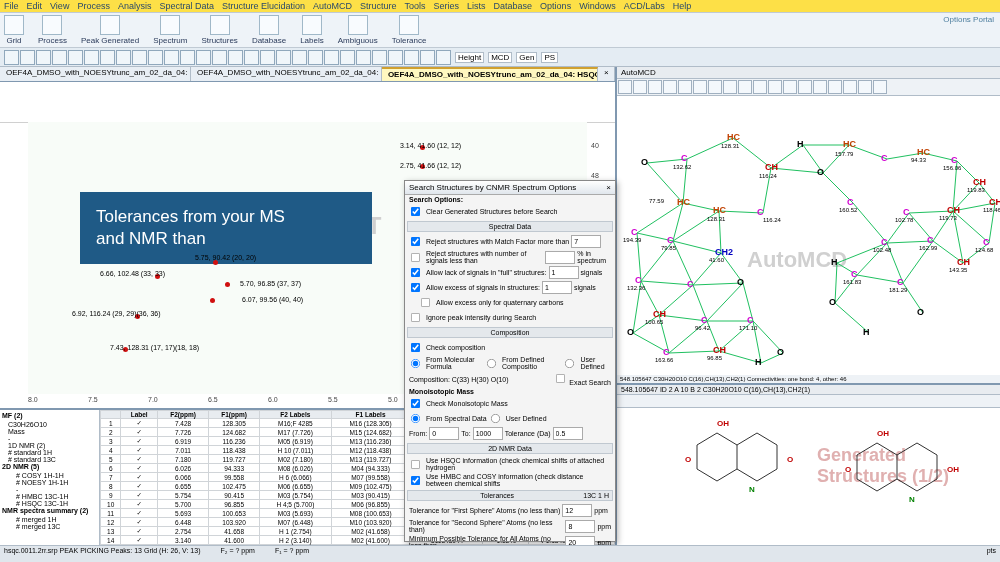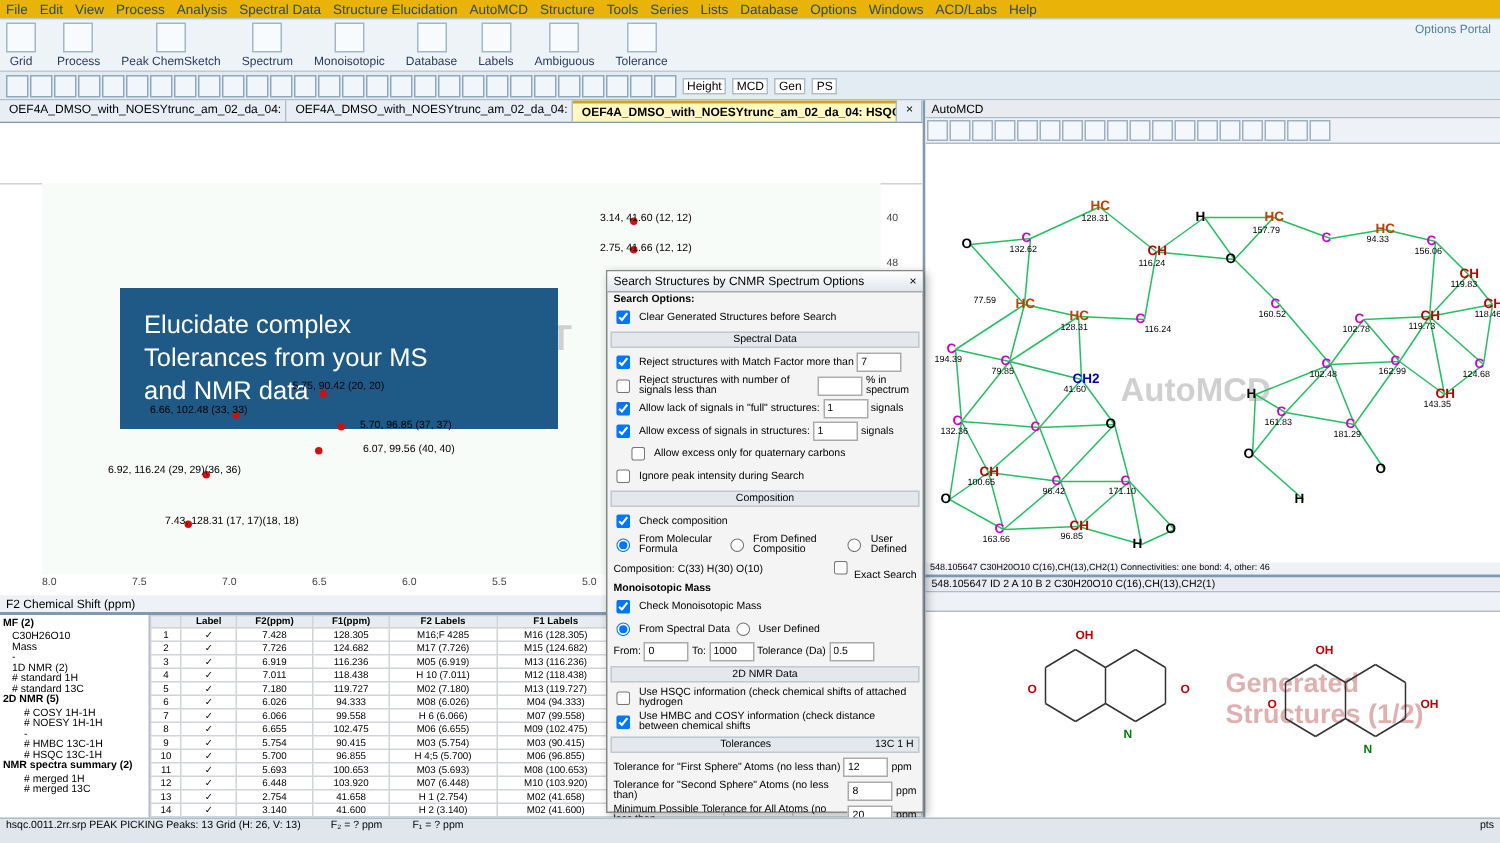--- a/index.html
+++ b/index.html
@@ -1,16 +1,16 @@
 <!DOCTYPE html>
 <html><head>
 <meta charset="utf-8">
 <style>
 html,body{margin:0;padding:0;font-family:"Segoe UI",Tahoma,Arial,sans-serif;font-size:10px;background:#dfe8f0;width:1000px;height:562px;overflow:hidden;color:#000}
-.menubar{background:#eab308;padding:1px 4px;border-bottom:1px solid #c0cad4;font-size:9px;color:#2a4a6a}
+.menubar{background:#fde047;padding:1px 4px;border-bottom:1px solid #c0cad4;font-size:9px;color:#2a4a6a}
 .menubar span{margin-right:8px;cursor:default}
 .ribbon{background:#eef3f8;border-bottom:1px solid #c0cad4;padding:2px 4px;display:flex;align-items:flex-end;gap:14px;height:30px;position:relative}
 .ribbon .grp{display:flex;flex-direction:column;align-items:center;font-size:8px;color:#2a3a5a}
 .ribbon .grp .ic{width:18px;height:18px;border:1px solid #a0b8c8;background:#f8fbfe;margin-bottom:1px}
 .logo{position:absolute;right:6px;top:2px;font-size:8px;color:#5080a0}
 .toolbar2{background:#e4ecf3;border-bottom:1px solid #b0bcc8;height:16px;padding:1px 4px;display:flex;gap:1px;align-items:center}
 .toolbar2 .t{width:13px;height:13px;border:1px solid #90a8bc;background:#f0f6fa}
 .toolbar2 .lab{font-size:8px;margin-left:3px;padding:0 2px;border:1px solid #b0bcc8;background:#fff}
 .quads{display:flex;height:498px}
 .left{width:615px;display:flex;flex-direction:column;border-right:2px solid #8098b0}
@@ -65,29 +65,29 @@
   <div class="grp">
       <div class="ic"></div>
       <div>Grid</div>
     </div>
     <div class="grp">
       <div class="ic"></div>
       <div>Process</div>
     </div>
     <div class="grp">
       <div class="ic"></div>
-      <div>Peak ChemSketch</div>
+      <div>Peak Generated</div>
     </div>
     <div class="grp">
       <div class="ic"></div>
       <div>Spectrum</div>
     </div>
     <div class="grp">
       <div class="ic"></div>
-      <div>Monoisotopic</div>
+      <div>Structures</div>
     </div>
     <div class="grp">
       <div class="ic"></div>
       <div>Database</div>
     </div>
     <div class="grp">
       <div class="ic"></div>
       <div>Labels</div>
     </div>
     <div class="grp">
@@ -159,42 +159,40 @@
           <span style="position:absolute;left:60px">7.5</span>
           <span style="position:absolute;left:120px">7.0</span>
           <span style="position:absolute;left:180px">6.5</span>
           <span style="position:absolute;left:240px">6.0</span>
           <span style="position:absolute;left:300px">5.5</span>
           <span style="position:absolute;left:360px">5.0</span>
           <span style="position:absolute;left:420px">4.5</span>
         </div>
       <div class="watermark" style="left:240px;top:130px">HSQC-DEPT</div>
       <div class="overlay">
-        <div>Elucidate complex</div>
           <div>Tolerances from your MS</div>
-          <div>and NMR data</div>
+          <div>and NMR than</div>
       </div>
     <div class="peak" style="left: 420px; top: 63px;"></div>
         <div class="peak" style="left: 420px; top: 82px;"></div>
         <div class="peak" style="left: 213px; top: 178px;"></div>
         <div class="peak" style="left: 155px; top: 192px;"></div>
         <div class="peak" style="left: 225px; top: 200px;"></div>
         <div class="peak" style="left: 210px; top: 216px;"></div>
         <div class="peak" style="left: 135px; top: 232px;"></div>
         <div class="peak" style="left: 123px; top: 265px;"></div>
         <div class="pklab" style="left: 400px; top: 60px;">3.14, 41.60 (12, 12)</div>
         <div class="pklab" style="left: 400px; top: 80px;">2.75, 41.66 (12, 12)</div>
         <div class="pklab" style="left: 195px; top: 172px;">5.75, 90.42 (20, 20)</div>
         <div class="pklab" style="left: 100px; top: 188px;">6.66, 102.48 (33, 33)</div>
         <div class="pklab" style="left: 240px; top: 198px;">5.70, 96.85 (37, 37)</div>
         <div class="pklab" style="left: 242px; top: 214px;">6.07, 99.56 (40, 40)</div>
         <div class="pklab" style="left: 72px; top: 228px;">6.92, 116.24 (29, 29)(36, 36)</div>
         <div class="pklab" style="left: 110px; top: 262px;">7.43, 128.31 (17, 17)(18, 18)</div>
       </div>
-    <div style="font-size:8px;padding:1px 4px;background:#eef2f6">F2 Chemical Shift (ppm)</div>
     <div class="bottom-left">
       <div class="tree" id="tree">
           <div class="hdr">MF (2)</div>
           <div class="it">C30H26O10</div>
           <div class="it">Mass</div>
           <div class="it">-</div>
           <div class="it">1D NMR (2)</div>
           <div class="it"># standard 1H</div>
           <div class="it"># standard 13C</div>
           <div class="hdr">2D NMR (5)</div>

